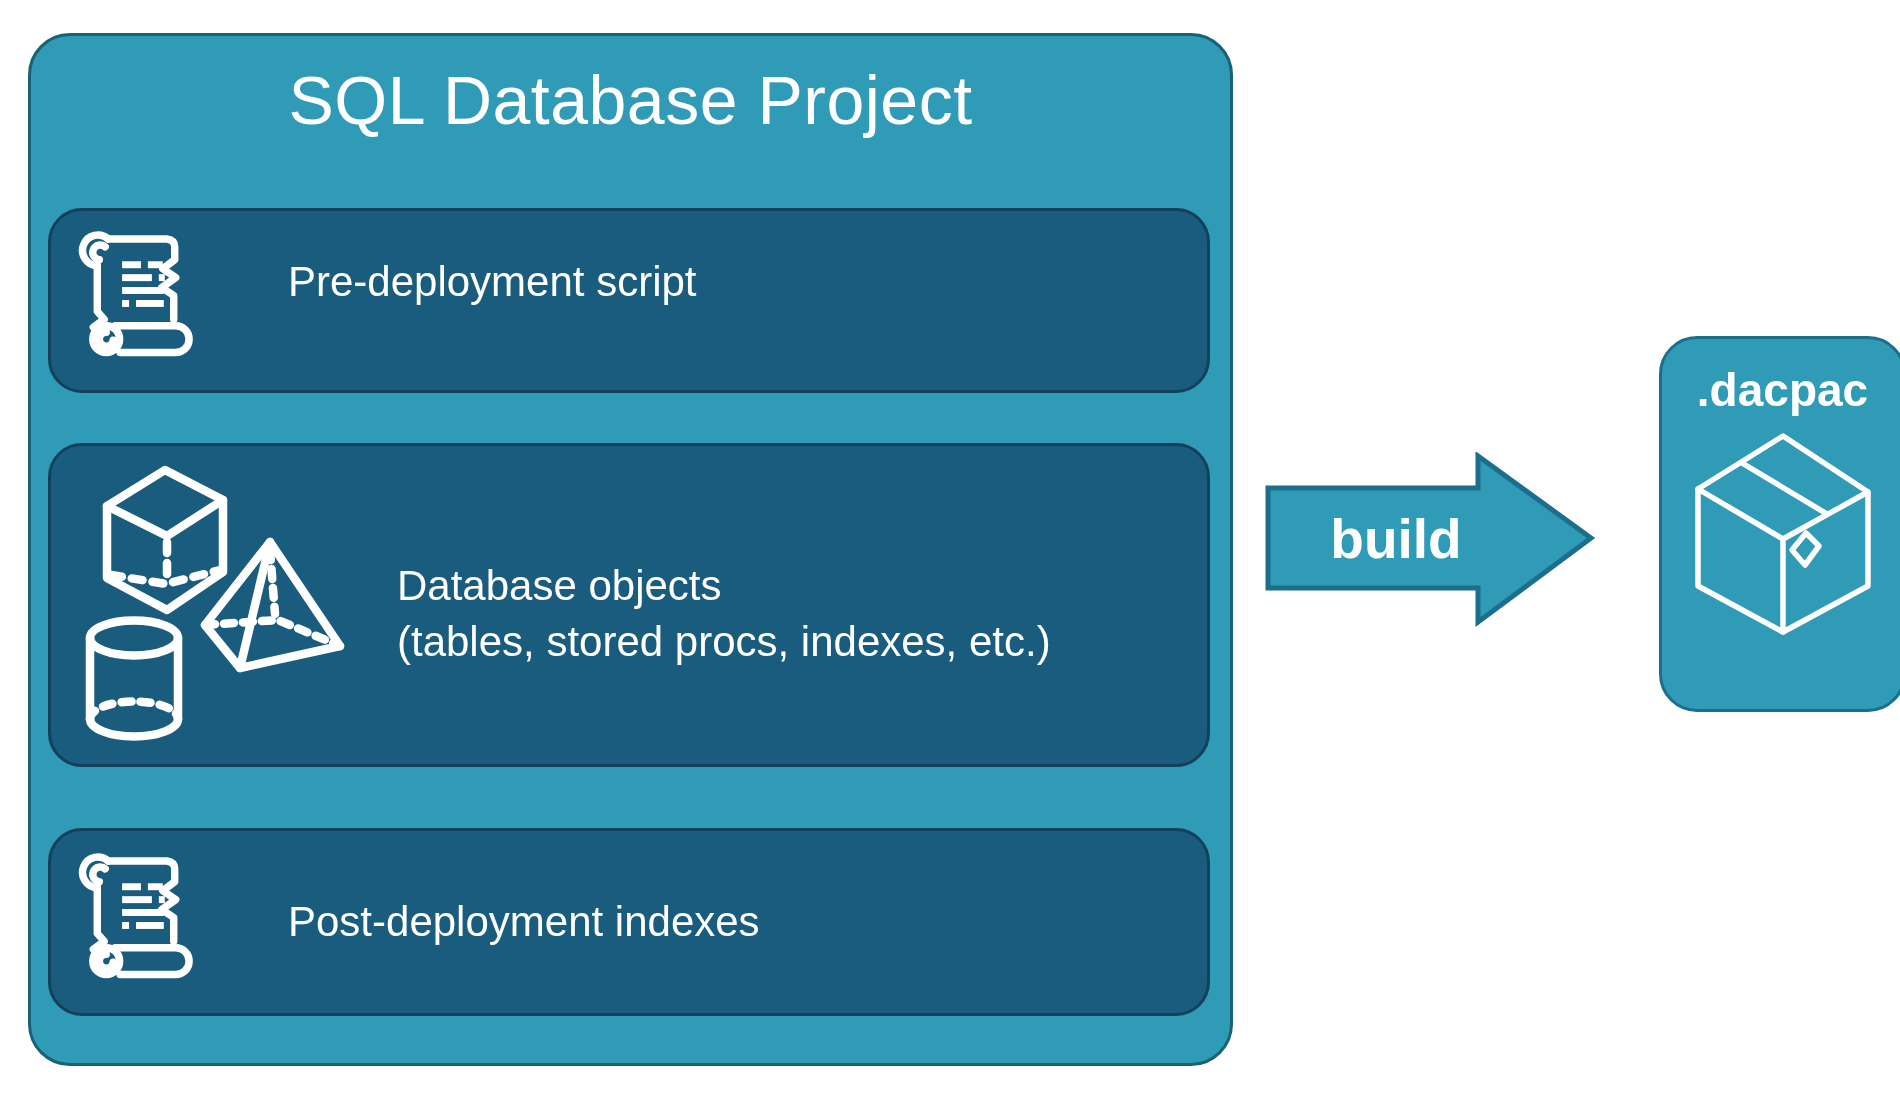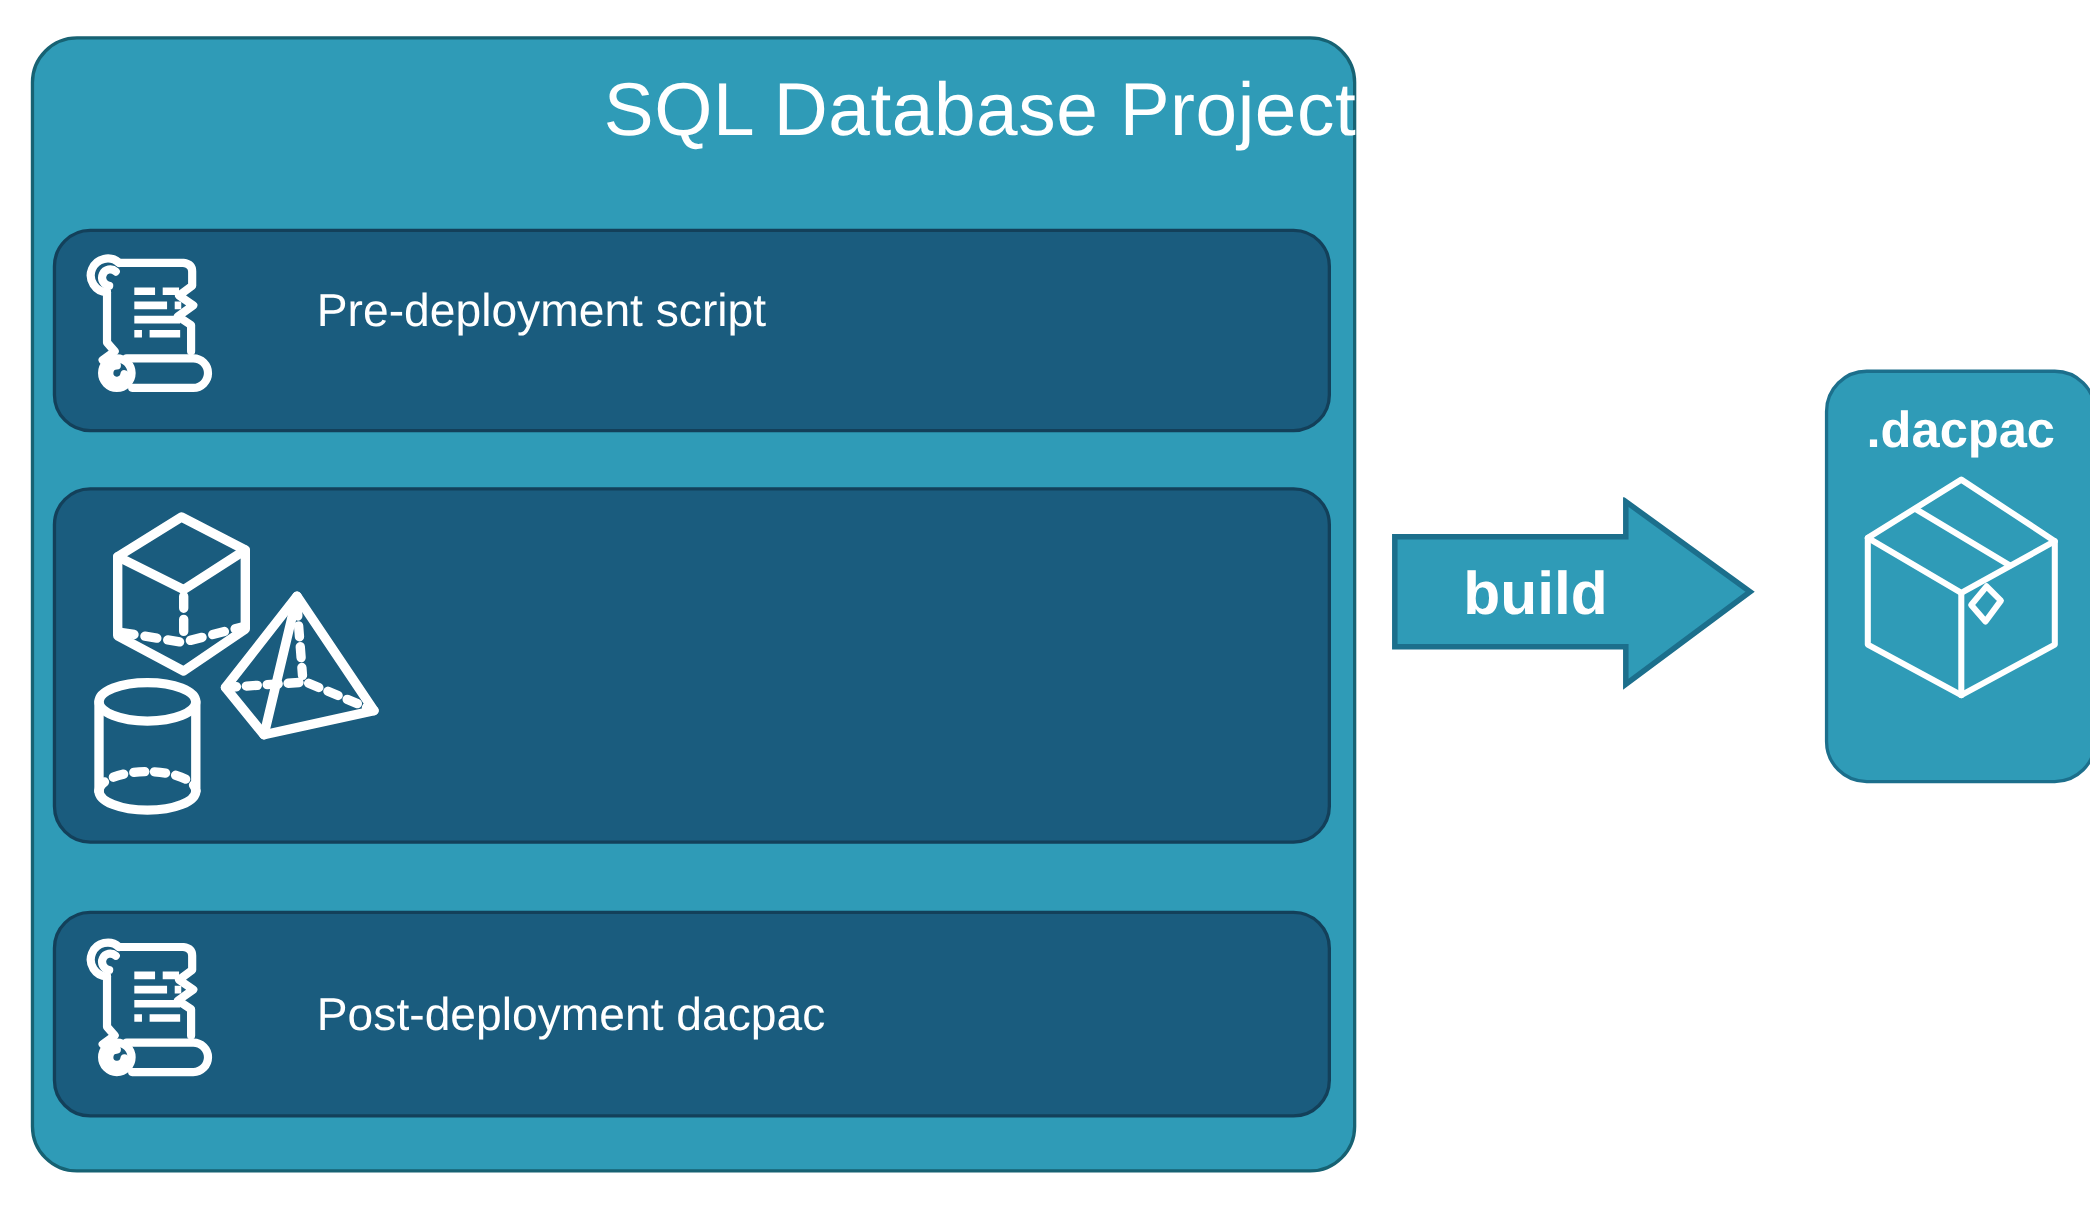--- a/index.html
+++ b/index.html
@@ -21,21 +21,21 @@
   .abs{position:absolute;}
 
   .container-box{
     left:28px;top:33px;width:1205px;height:1033px;
     background:var(--container-fill);
     border:3px solid var(--container-border);
     border-radius:42px;
   }
   .diagram-title{
     left:28px;top:58px;width:1205px;height:84px;
-    line-height:84px;text-align:right;
+    line-height:84px;text-align:center;
     font-size:68px;font-weight:500;color:var(--text);
     letter-spacing:0.5px;
   }
   .panel{
     left:48px;width:1162px;
     background:var(--panel-fill);
     border:3px solid var(--panel-border);
     border-radius:34px;
   }
   .panel-1{top:208px;height:185px;}
@@ -148,22 +148,26 @@
         <path d="M93,176 L93,257"></path>
         <path d="M5,257 A44,17.5 0 0 0 93,257"></path>
         <path stroke-dasharray="10 9" d="M5,257 A44,17.5 0 0 1 93,257"></path>
       </g>
     </g>
   </svg>
 
   <div class="abs panel-label label-pre">
     <span>Pre-deployment script</span>
   </div>
+  <div class="abs panel-label label-db">
+    <div>Database objects</div>
+    <div>(tables, stored procs, indexes, etc.)</div>
+  </div>
   <div class="abs panel-label label-post">
-    <span>Post-deployment dacpac</span>
+    <span>Post-deployment indexes</span>
   </div>
 
   <svg class="abs build-arrow-svg" width="332" height="176" viewBox="0 0 332 176">
     <polygon points="3,36 213,36 213,4 326,86 213,170 213,136 3,136" fill="var(--arrow-fill)" stroke="var(--arrow-border)" stroke-width="5" stroke-linejoin="miter"></polygon>
   </svg>
   <div class="abs build-label">build</div>
 
   <div class="abs artifact-box">
     <div class="artifact-label">.dacpac</div>
     <div class="package-icon-wrap">

